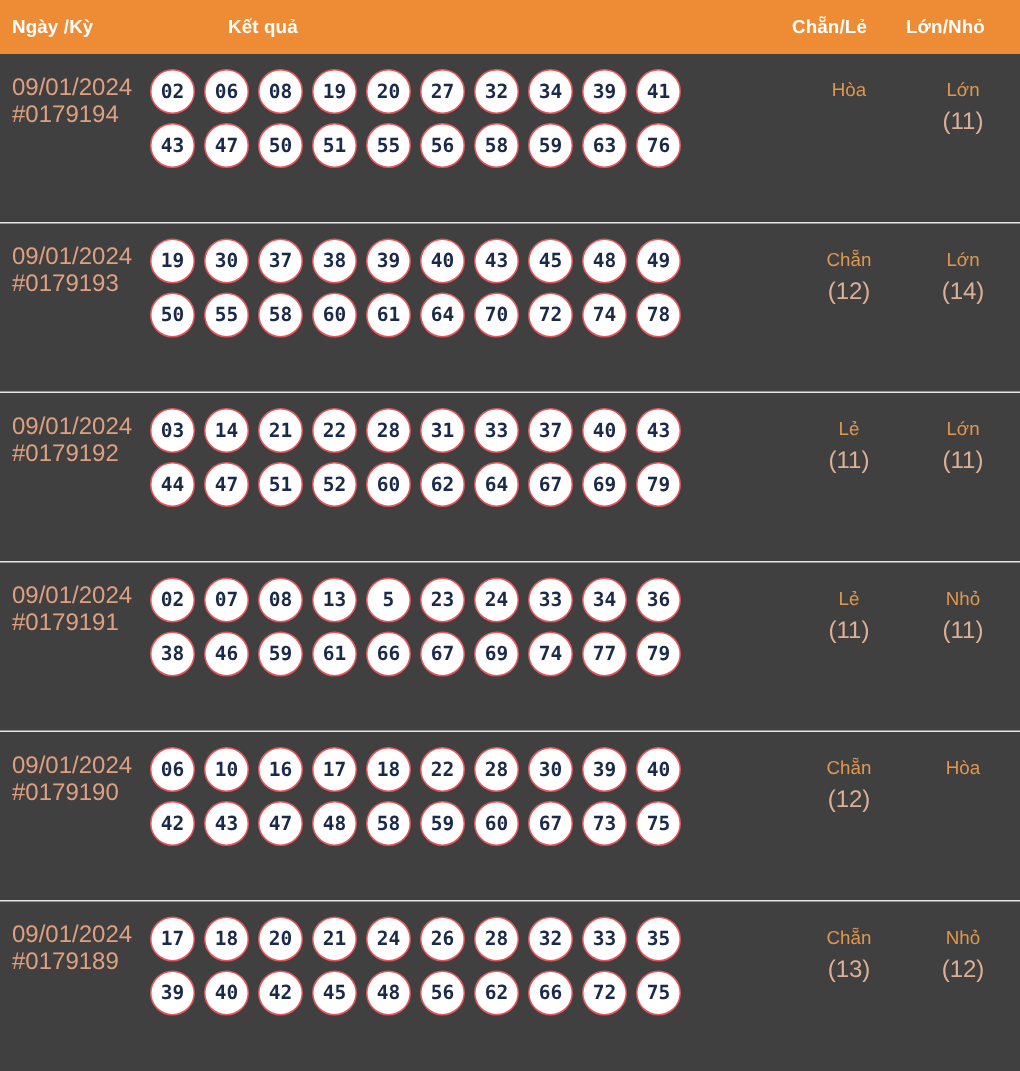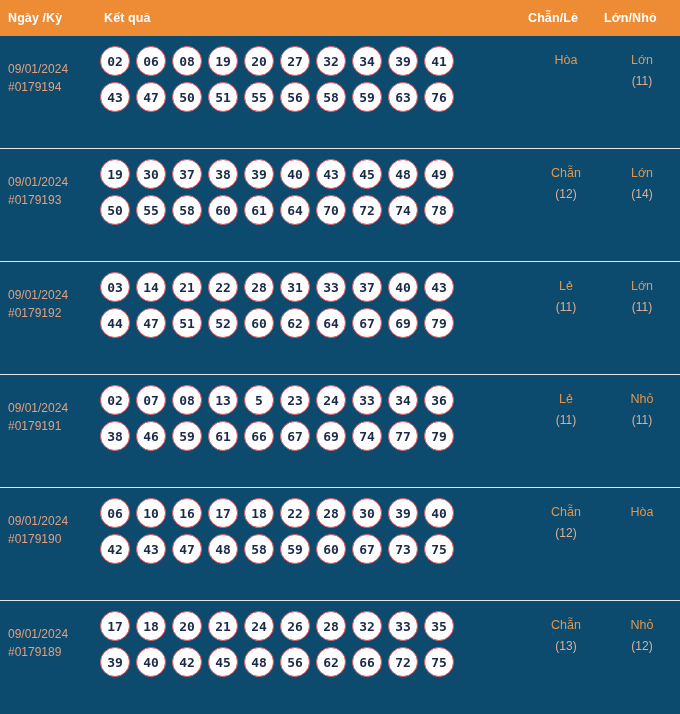--- a/index.html
+++ b/index.html
@@ -9,55 +9,55 @@
   }
   body {
     width: 680px;
     height: 714px;
     font-family: "Liberation Sans", sans-serif;
     overflow: hidden;
   }
 
   .results-table {
     width: 680px;
-    background: #0c4a6e;
+    background: #404040;
   }
 
   
   .table-header {
     display: flex;
     align-items: center;
     height: 36px;
     background: #ee8b35;
     color: #ffffff;
     font-size: 12.5px;
     font-weight: bold;
     letter-spacing: 0.1px;
   }
   .th-date   { width: 98px;  padding-left: 8px; box-sizing: border-box; }
-  .th-result { flex: 1 1 auto; padding-left: 6px; }
+  .th-result { flex: 1 1 auto; padding-left: 6px; margin-left: 48px; }
   .th-oddeven{ width: 76px;  text-align: left; }
   .th-bigsml { width: 76px;  text-align: left; }
 
   
   .row {
     display: flex;
     align-items: flex-start;
     border-bottom: 1px solid #e6e6e6;
     box-sizing: border-box;
     min-height: 113px;
   }
   .row:last-child { border-bottom: none; }
 
   .cell-date {
     width: 98px;
     box-sizing: border-box;
-    padding: 24px 6px 0 8px;
+    padding: 14px 6px 0 8px;
     color: #e0a080;
-    font-size: 12px;
+    font-size: 16px;
     line-height: 18px;
     white-space: nowrap;
   }
   .cell-date .kyline { display: block; }
 
   .cell-result {
     flex: 1 1 auto;
     padding: 10px 4px 8px 2px;
     box-sizing: border-box;
     text-align: center;
@@ -91,21 +91,21 @@
     box-sizing: border-box;
     text-align: center;
     padding-top: 14px;
     color: #e0974f;
     font-size: 12.5px;
     line-height: 21px;
   }
   .cell-oddeven .count, .cell-bigsml .count {
     display: block;
     color: #ddb095;
-    font-size: 12px;
+    font-size: 16px;
   }
   .cell-oddeven .count:empty, .cell-bigsml .count:empty { display: none; }
 </style>
 </head>
 <body>
 
 <div class="results-table">
 
   <div class="table-header">
     <div class="th-date">Ngày /Kỳ</div>

